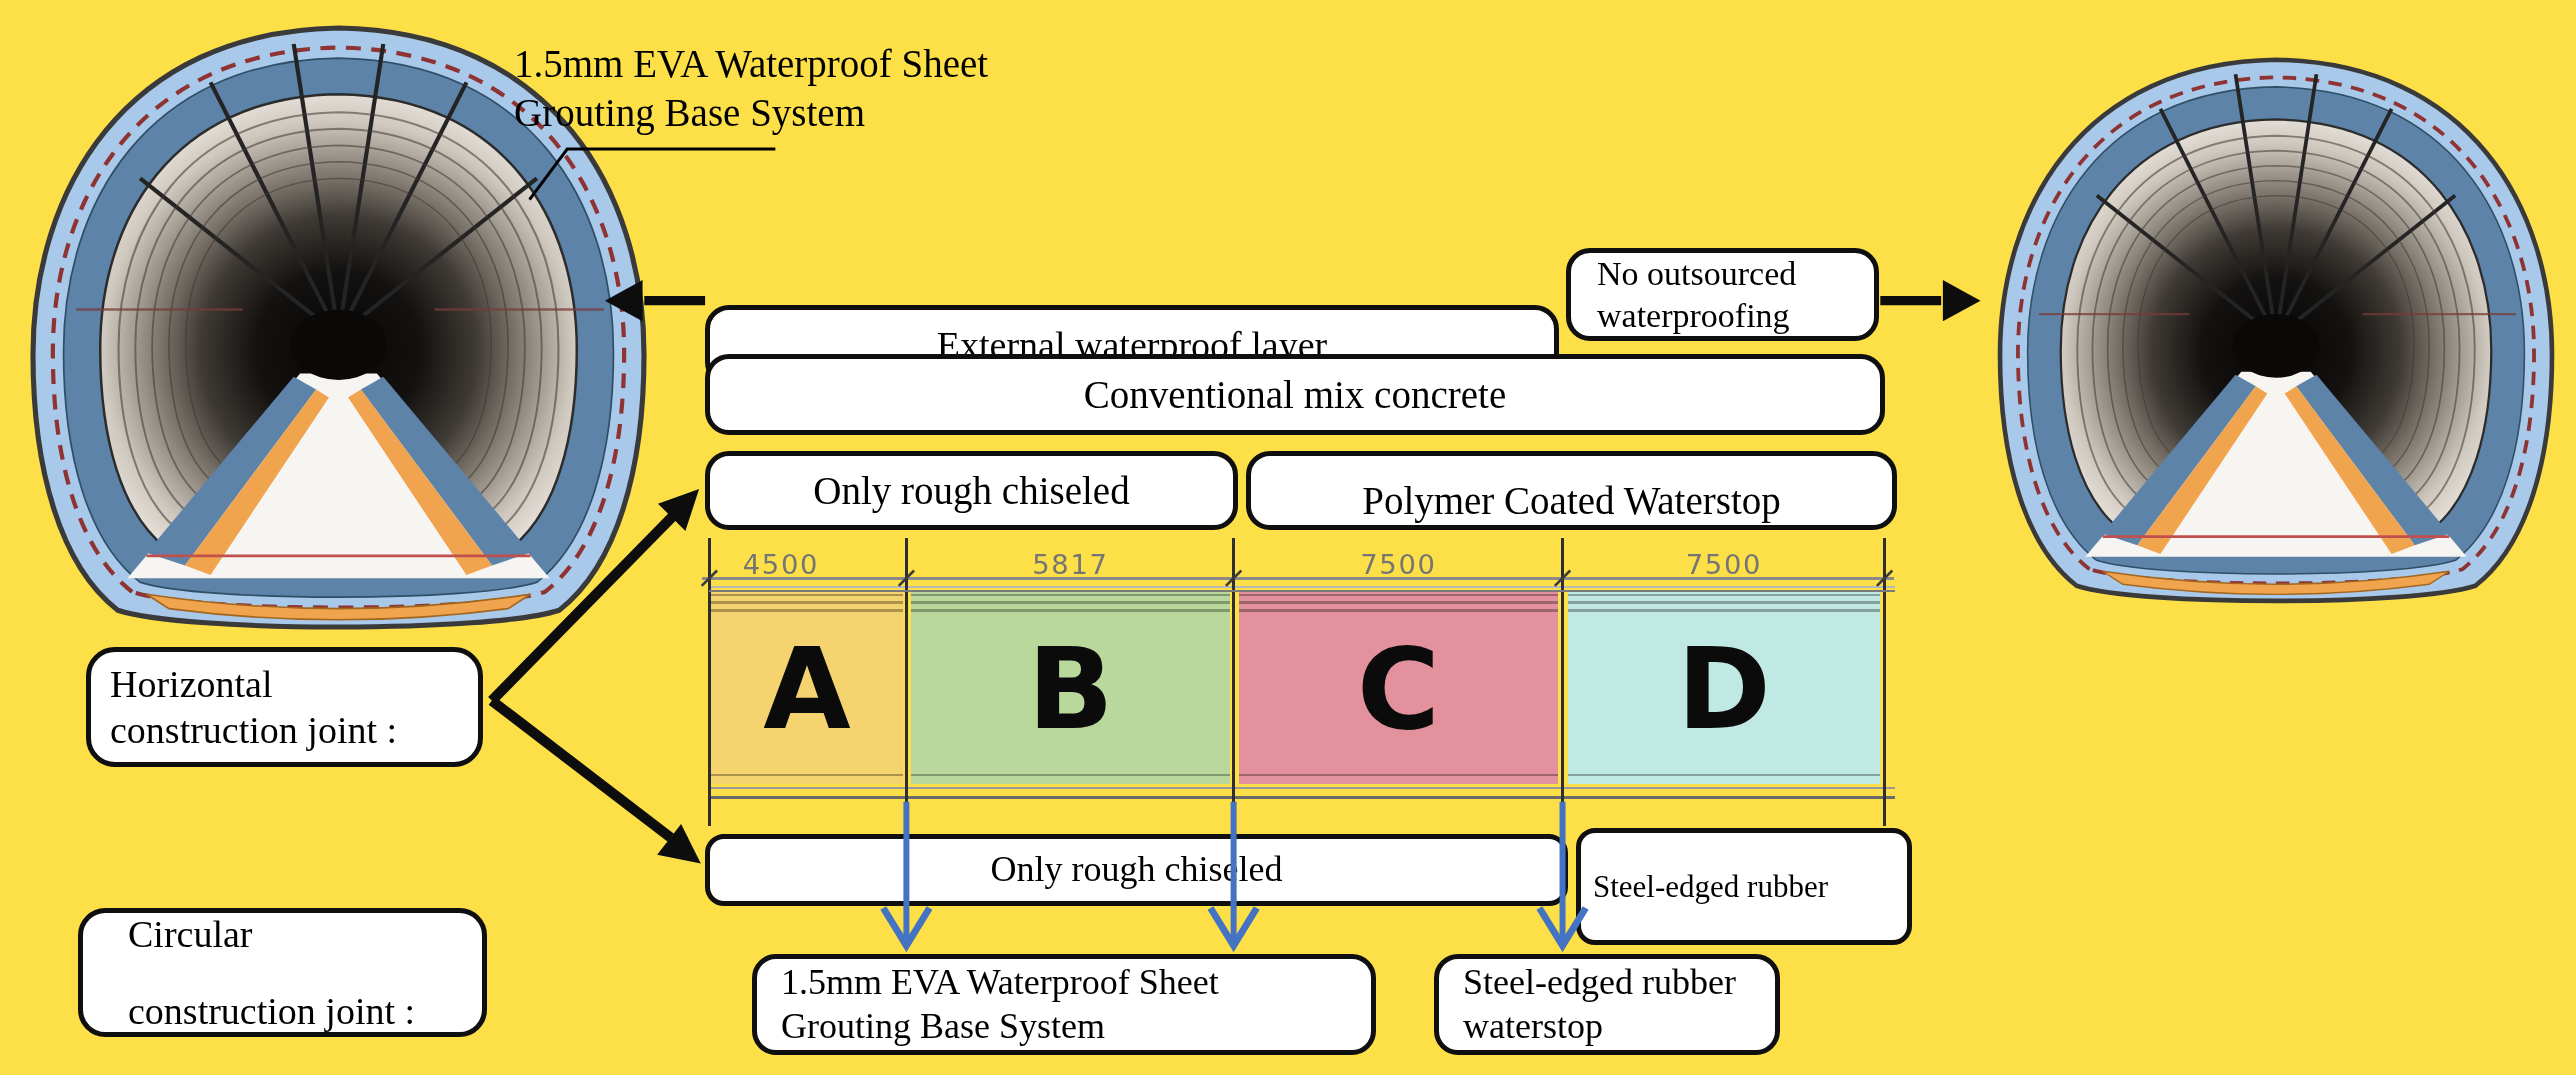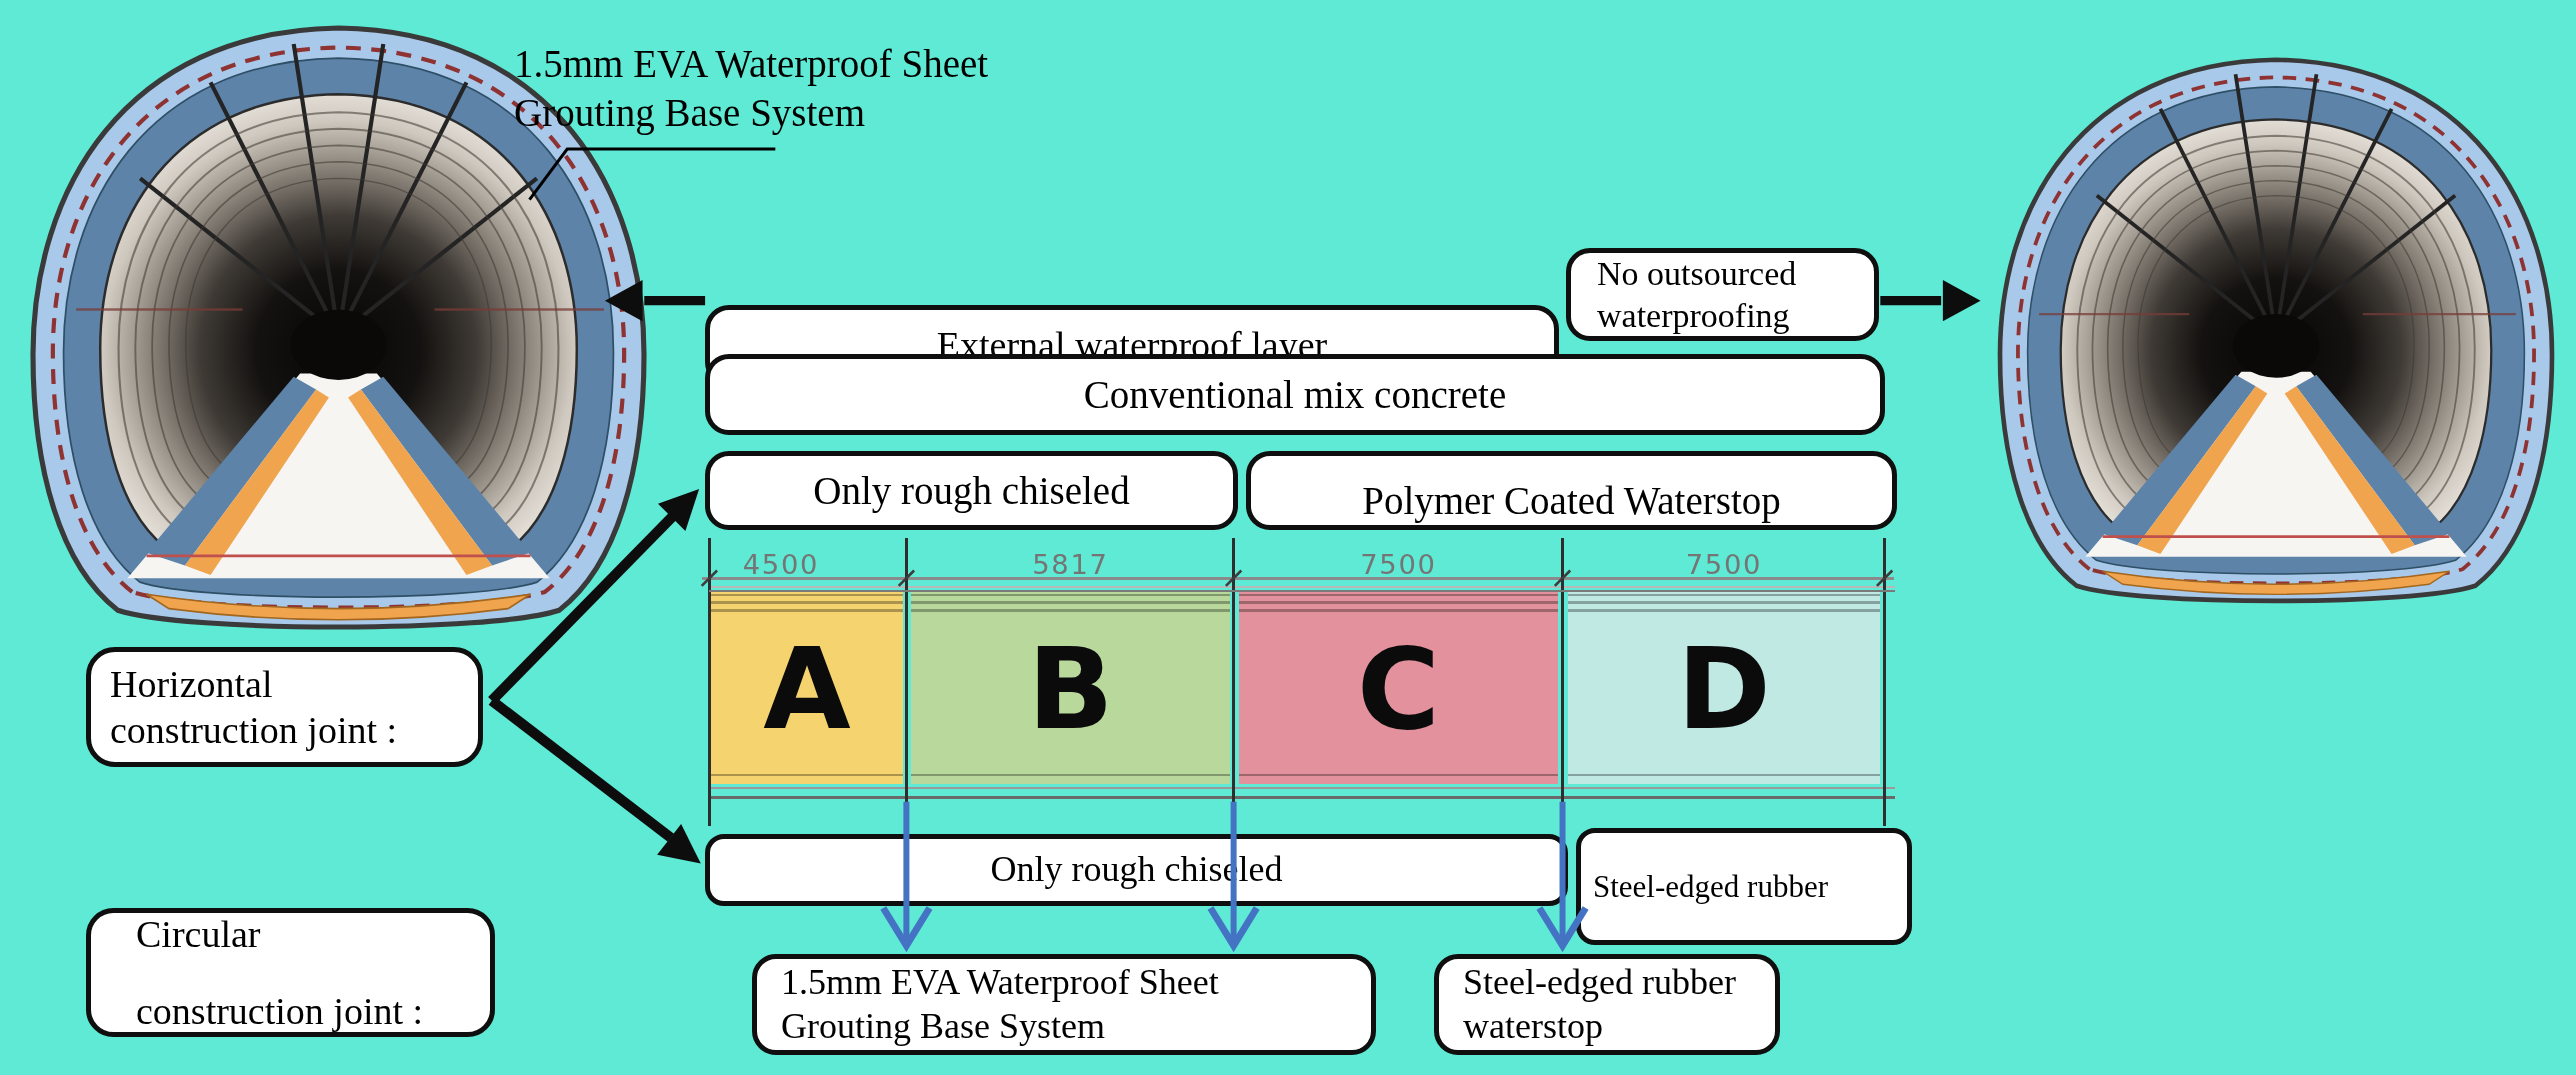--- a/index.html
+++ b/index.html
@@ -1,34 +1,34 @@
 <!DOCTYPE html>
 <html style="font-size:13.7px"><head>
 <meta charset="utf-8">
 <style>
   html,body{margin:0;padding:0;background:#ffffff;}
   #canvas{
-    position:relative;width:2576px;height:1075px;background:#5eead4;overflow:hidden;
+    position:relative;width:2576px;height:1075px;background:#fde047;overflow:hidden;
     font-family:"Liberation Serif","DejaVu Serif",serif;color:#000;
   }
   .abs{position:absolute;}
   
   .box{
     position:absolute;background:#fff;border:5.1px solid #0f0f0f;border-radius:24px;
     box-sizing:border-box;display:flex;align-items:center;z-index:3;line-height:1.22;
   }
   .box.center{justify-content:center;text-align:center;}
   .box.col{flex-direction:column;align-items:flex-start;justify-content:center;}
   .b-external{left:705px;top:260px;width:854px;height:81px;font-size:38px;margin-top:45px;}
   .b-noout{left:1566px;top:248px;width:313px;height:93px;font-size:34px;padding-left:26px;}
   .b-conventional{left:705px;top:354px;width:1180px;height:81px;font-size:39px;}
   .b-onlytop{left:705px;top:451px;width:533px;height:79px;font-size:39px;}
   .b-polymer{left:1246px;top:451px;width:651px;height:79px;font-size:39px;align-items:flex-end;}
   .b-hjoint{left:86px;top:647px;width:397px;height:120px;font-size:38px;padding-left:19px;border-radius:29px;}
-  .b-cjoint{left:86px;top:908px;width:409px;height:129px;font-size:38px;padding-left:45px;border-radius:27.4px;gap:30px;}
+  .b-cjoint{left:78px;top:908px;width:409px;height:129px;font-size:38px;padding-left:45px;border-radius:27.4px;gap:30px;}
   .b-onlybottom{left:705px;top:834px;width:863px;height:72px;font-size:36px;border-radius:19px;}
   .b-steelgrout{left:1576px;top:828px;width:336px;height:117px;font-size:31px;padding-left:12px;line-height:1.35;border-radius:19px;}
   .b-evabottom{left:752px;top:954px;width:624px;height:101px;font-size:36px;padding-left:24px;}
   .b-steelbottom{left:1434px;top:954px;width:346px;height:101px;font-size:36px;padding-left:24px;}
   
   .callout{left:514px;top:39px;font-size:39px;line-height:49px;z-index:2;}
   
   .vline{position:absolute;top:538px;height:288px;width:2.6px;background:#2e2e2e;z-index:2;}
   .hline{position:absolute;z-index:1;}
   .dimline{left:702px;top:577px;width:1192px;height:2.6px;background:#8a8a8a;}

